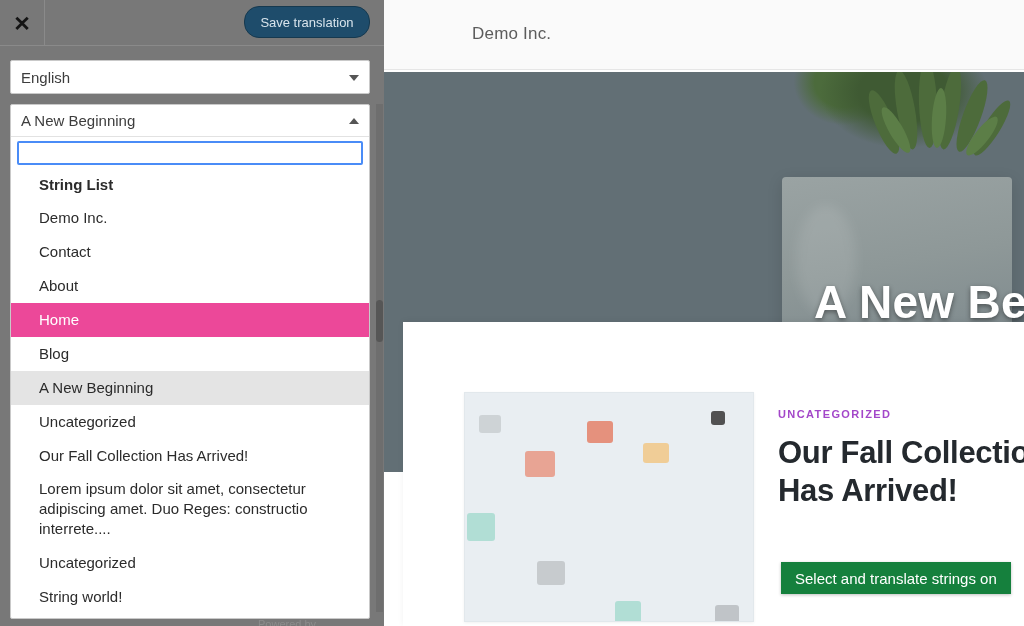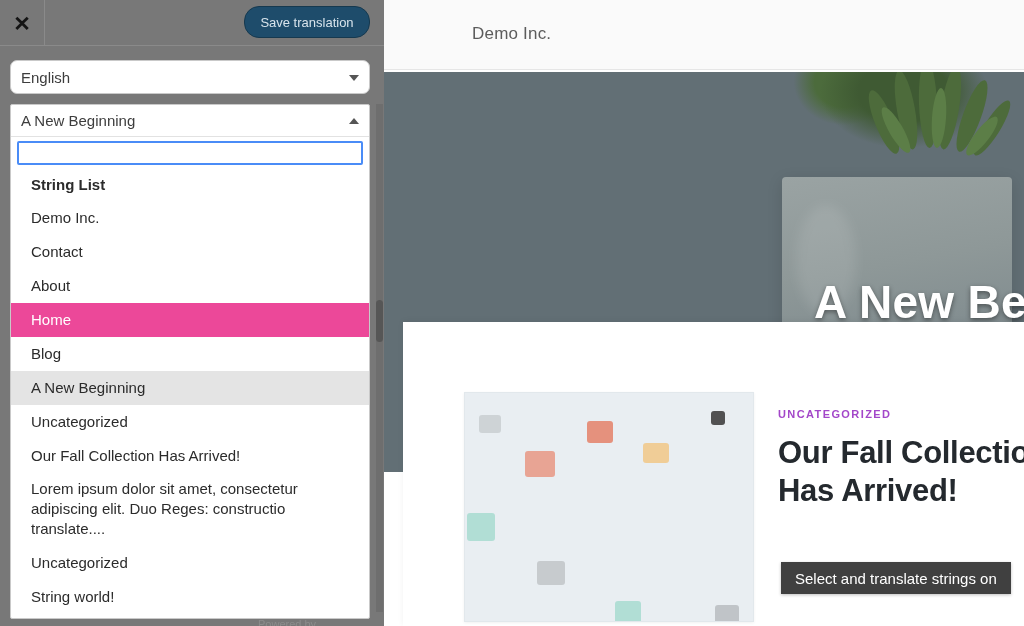--- a/index.html
+++ b/index.html
@@ -87,21 +87,21 @@
   }
   .post-title {
     margin-top: 14px;
     font-size: 31px; font-weight: bold; color: #24292e;
     line-height: 1.22; letter-spacing: -.3px;
   }
   .tooltip {
     position: absolute; left: 397px; top: 562px;
     height: 32px; padding: 0 14px;
     display: flex; align-items: center;
-    background: #404040; color: #ffffff;
+    background: #15803d; color: #ffffff;
     font-size: 15px; white-space: nowrap;
     box-shadow: 0 1px 3px rgba(0,0,0,.25);
   }
 
   
   .panel {
     position: absolute; left: 0; top: 0;
     width: 384px; height: 626px;
     background: #787878;
     overflow: hidden;
@@ -124,21 +124,21 @@
     border: 1px solid #16394f;
     border-radius: 15px;
     color: #d8e4ec; font-size: 13px;
     display: flex; align-items: center; justify-content: center;
     cursor: pointer;
   }
 
   .lang-select {
     position: absolute; left: 10px; top: 60px;
     width: 360px; height: 34px;
-    background: #ffffff; border: 1px solid #c9c9c9; border-radius: 7px;
+    background: #ffffff; border: 1px solid #c9c9c9; border-radius: 2px;
     display: flex; align-items: center;
     padding: 0 10px;
     font-size: 15px; color: #3d3d3d;
     cursor: pointer;
   }
   .caret-down {
     position: absolute; right: 10px; top: 14px;
     width: 0; height: 0;
     border-left: 5px solid transparent; border-right: 5px solid transparent;
     border-top: 6px solid #555;
@@ -177,21 +177,21 @@
     font-family: "Liberation Sans", sans-serif;
     background: transparent; color: #222;
   }
   .combo-list {
     position: relative;
     max-height: 462px;
     overflow: hidden;
     padding-bottom: 4px;
   }
   .opt {
-    padding: 7px 20px;
+    padding: 7px 28px;
     font-size: 15px; line-height: 1.33;
     color: #2b2b2b;
     cursor: pointer;
   }
   .opt.group { font-weight: bold; padding-top: 8px; padding-bottom: 6px; }
   .opt.sel { background: #ec4899; color: #ffffff; }
   .opt.hov { background: #e4e4e4; }
   .opt.multi { line-height: 1.32; }
 
   .panel-scrollbar {
@@ -296,21 +296,21 @@
       <div class="combo-list" id="combo-list">
           <div class="opt group">String List</div>
           <div class="opt">Demo Inc.</div>
           <div class="opt">Contact</div>
           <div class="opt">About</div>
           <div class="opt sel">Home</div>
           <div class="opt">Blog</div>
           <div class="opt hov">A New Beginning</div>
           <div class="opt">Uncategorized</div>
           <div class="opt">Our Fall Collection Has Arrived!</div>
-          <div class="opt multi">Lorem ipsum dolor sit amet, consectetur adipiscing elit. Duo Reges: constructio translate....</div>
+          <div class="opt multi">Lorem ipsum dolor sit amet, consectetur adipiscing amet. Duo Reges: constructio interrete....</div>
           <div class="opt">Uncategorized</div>
           <div class="opt">String world!</div>
         </div>
     </div>
 
     <div class="panel-scrollbar">
       <div class="thumb"></div>
     </div>
 
     <div class="panel-footnote">Powered by </div>

